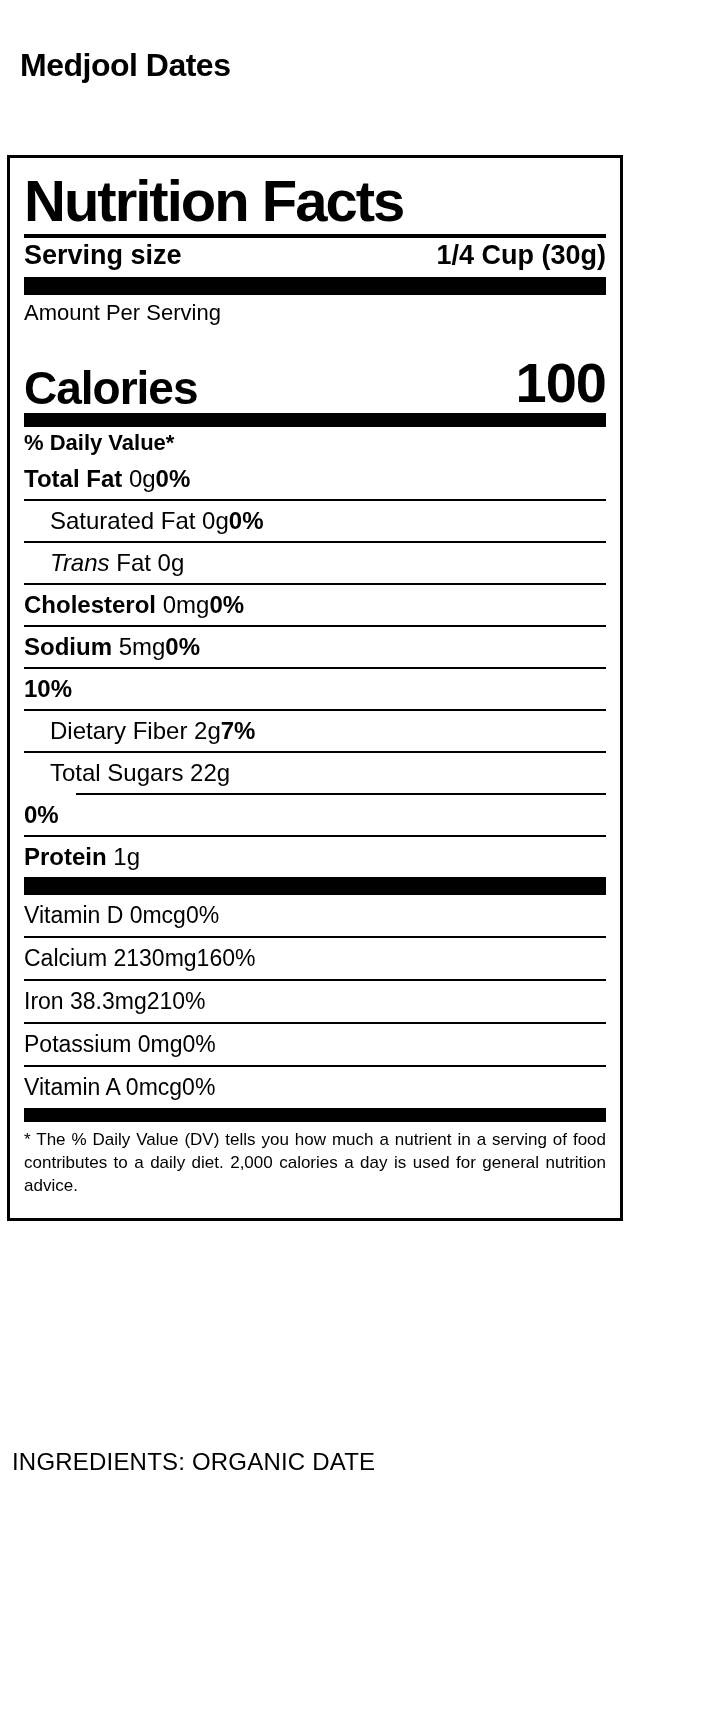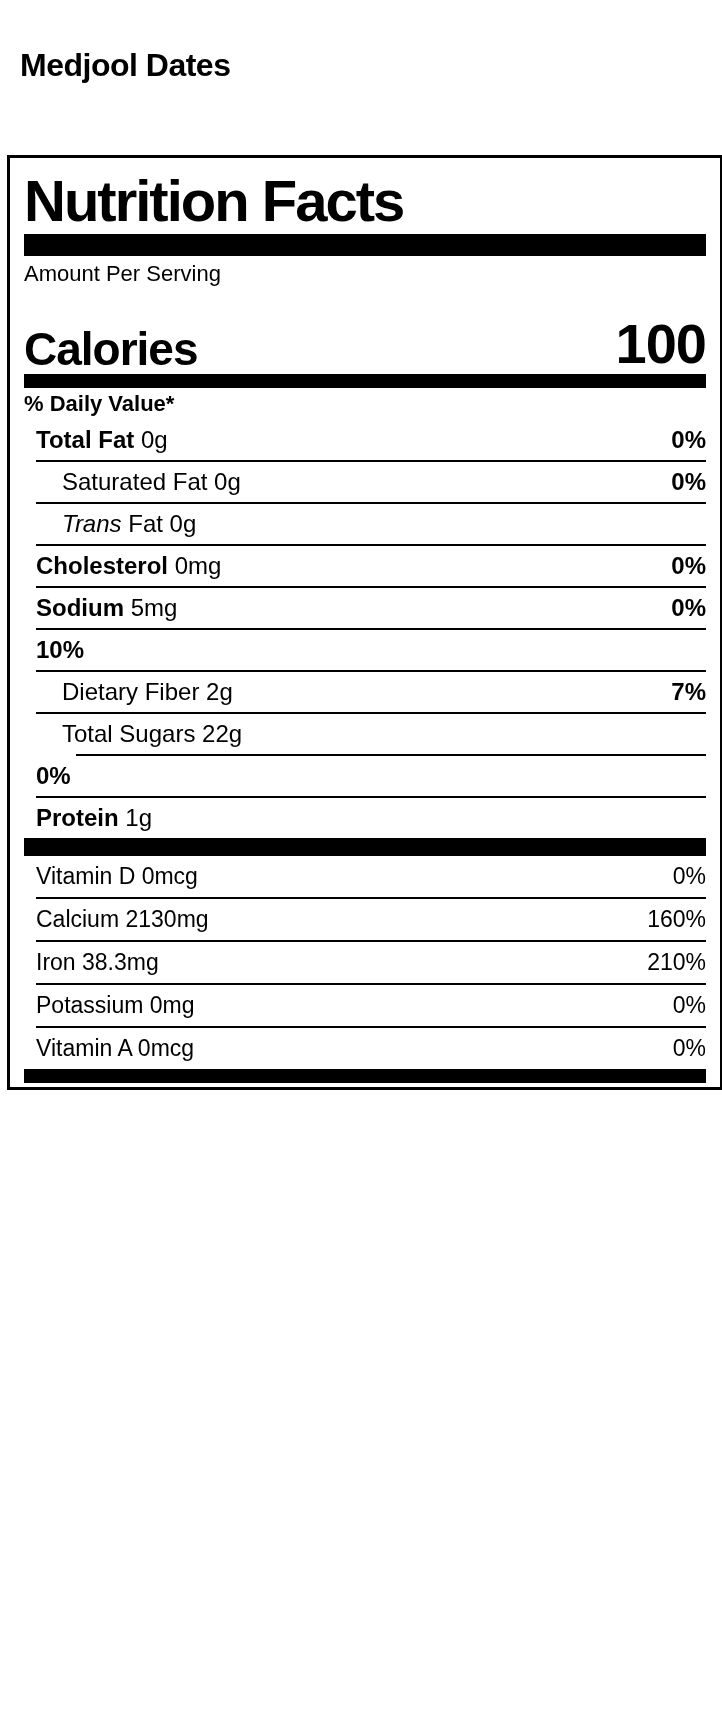--- a/index.html
+++ b/index.html
@@ -30,25 +30,25 @@
     font-size: 32px;
     font-weight: bold;
     letter-spacing: -0.5px;
     line-height: 1.1;
   }
 
   .nf-panel {
     position: absolute;
     left: 7px;
     top: 155px;
-    width: 716px;
+    width: 616px;
     border: 3px solid #000;
     box-sizing: border-box;
     background: #fff;
-    padding: 12px 14px 4px 14px;
+    padding: 12px 14px 18px 14px;
   }
 
   .nf-title {
     font-size: 58px;
     font-weight: bold;
     letter-spacing: -2px;
     line-height: 1.0;
     margin: 2px 0 4px 0;
     white-space: nowrap;
   }
@@ -102,26 +102,24 @@
 
   .dv-header {
     text-align: left;
     font-size: 22px;
     font-weight: bold;
     padding: 3px 0 3px 0;
   }
 
   .nutrient {
     display: flex;
-    justify-content: space-between;
     align-items: baseline;
     font-size: 24px;
     padding: 6px 0 6px 0;
     border-bottom: 2px solid #000;
-    margin-left: 12px;
   }
   .nutrient.no-border { border-bottom: none; }
   .nutrient .name { }
   .nutrient .name b { font-weight: bold; }
   .nutrient .pct { font-weight: bold; }
   .indent1 { padding-left: 26px; }
   .indent2 { padding-left: 52px; }
   .italic { font-style: italic; }
 
   .sub-rule-inset {
@@ -156,20 +154,24 @@
 <div class="page">
 
   <div class="product-title">Medjool Dates</div>
 
   <div class="nf-panel">
 
     <div class="nf-title">Nutrition Facts</div>
     <div class="rule-med"></div>
 
 
+    <div class="row serving-size">
+      <span>Serving size</span>
+      <span>1/4 Cup (30g)</span>
+    </div>
 
     <div class="rule-thick"></div>
 
     <div class="amount-per">Amount Per Serving</div>
 
     <div class="calories-row">
       <span class="calories-label">Calories</span>
       <span class="calories-value">100</span>
     </div>
 
@@ -246,17 +248,19 @@
         <span class="pct">0%</span>
       </div>
       <div class="nutrient no-border">
         <span class="name">Vitamin A 0mcg</span>
         <span class="pct">0%</span>
       </div>
     </div>
 
     <div class="rule-thick-sm"></div>
 
+    <div class="footnote">* The % Daily Value (DV) tells you how much a nutrient in a serving of food contributes to a daily diet. 2,000 calories a day is used for general nutrition advice.</div>
 
   </div>
 
+  <div class="ingredients">INGREDIENTS: ORGANIC DATE</div>
 
 </div>
 
 </body></html>

